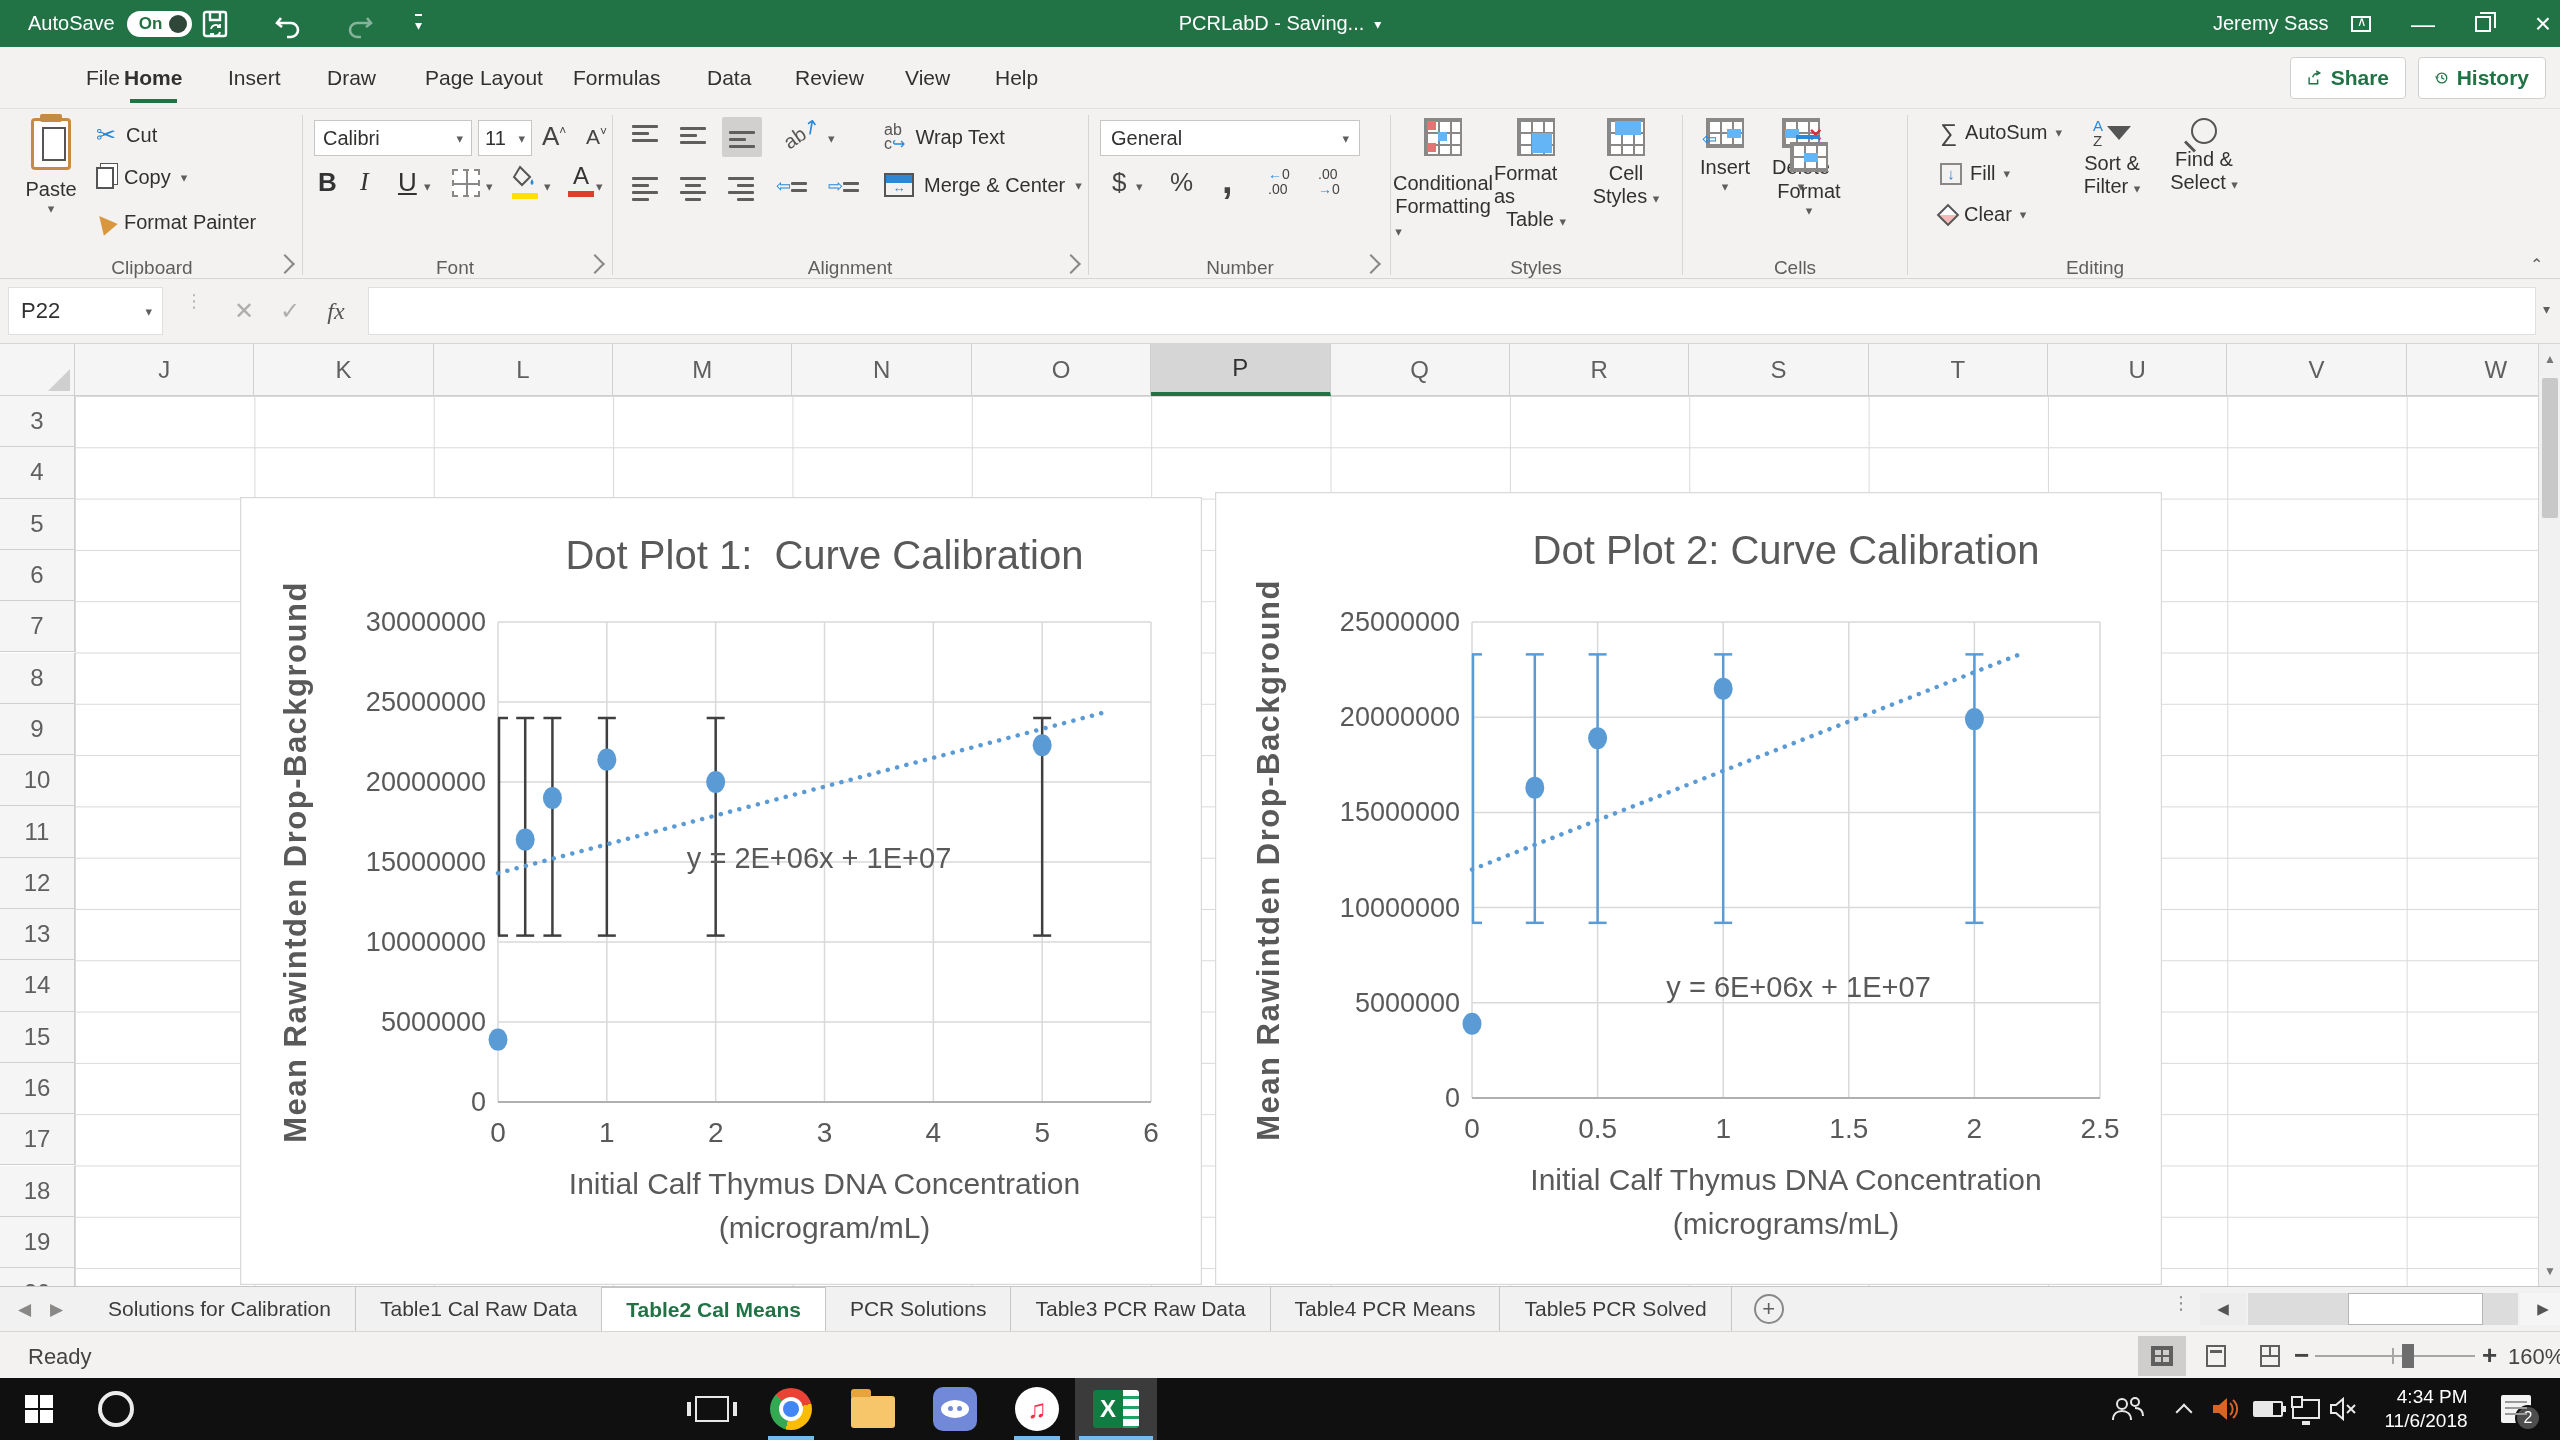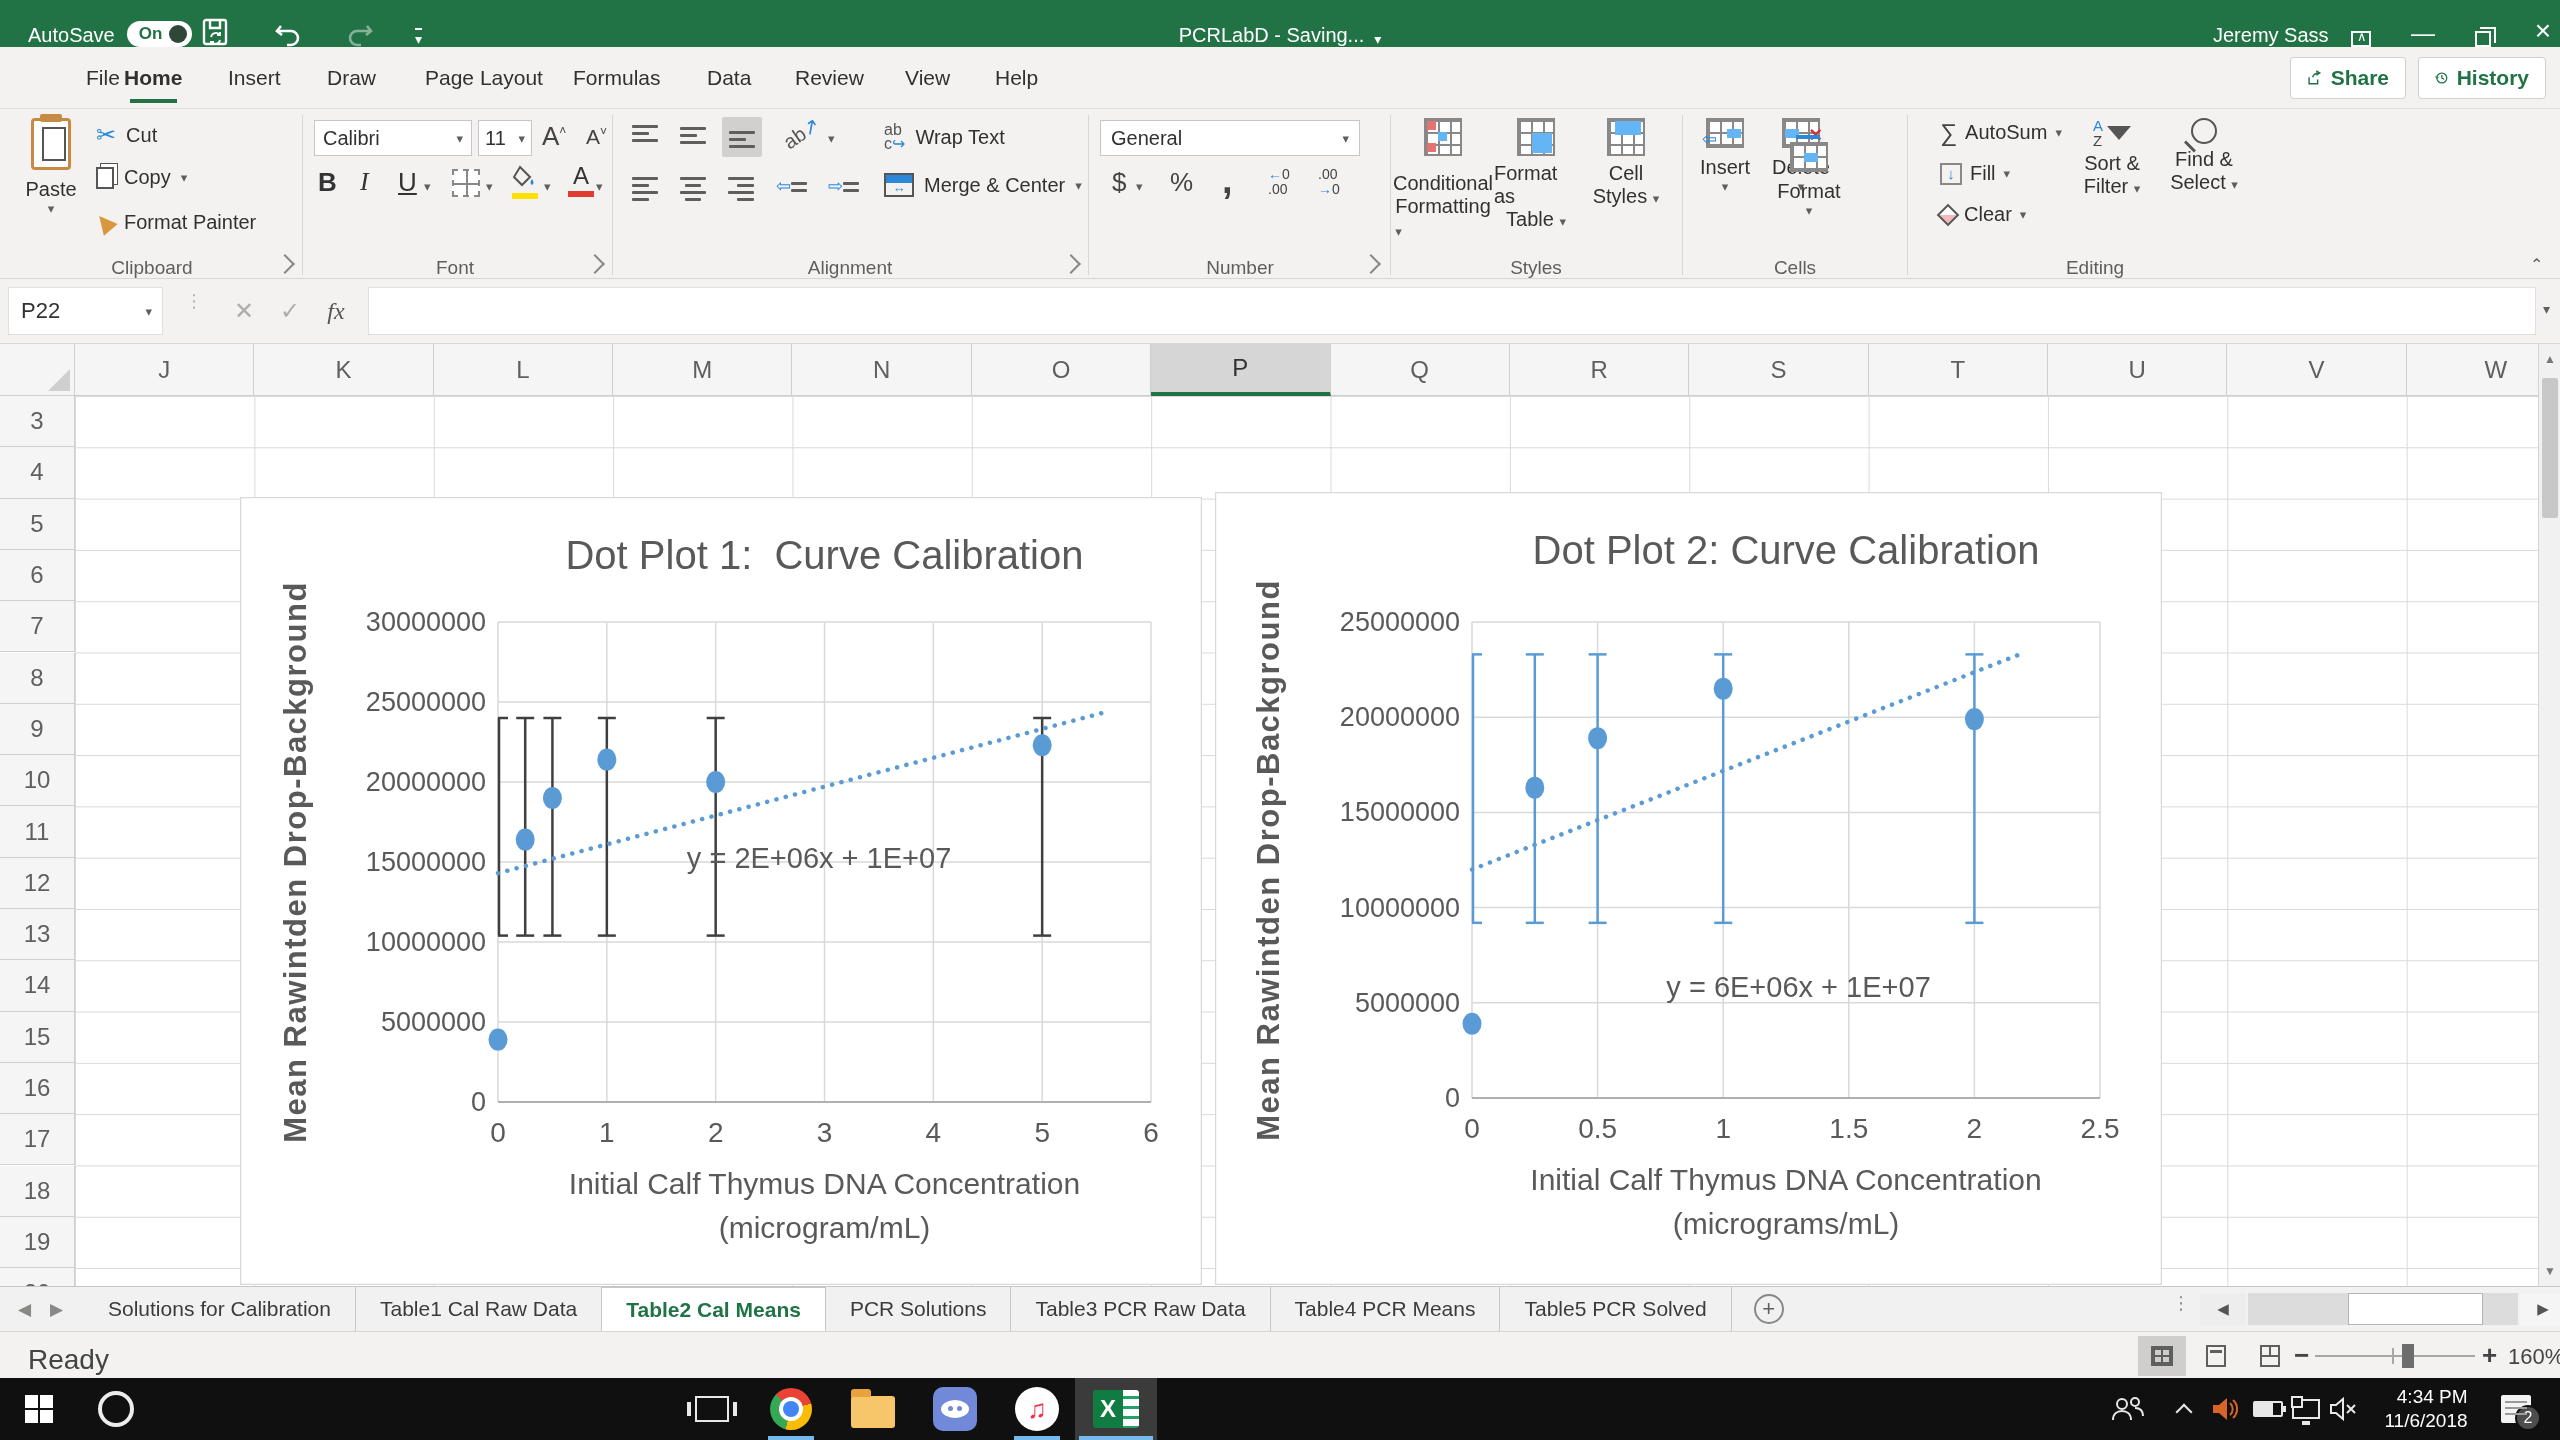--- a/index.html
+++ b/index.html
@@ -3,21 +3,21 @@
 <meta charset="utf-8">
 <style>
   * { margin:0; padding:0; box-sizing:border-box; }
   html,body { width:2560px; height:1440px; overflow:hidden; }
   body { font-family:"Liberation Sans", sans-serif; background:#f3f2f1; }
   .abs { position:absolute; }
   #app { position:relative; width:2560px; height:1440px; }
 
   
   #titlebar { left:0; top:0; width:2560px; height:47px; background:#217346; color:#fff; }
-  .tb-item { position:absolute; top:0; height:47px; display:flex; align-items:flex-end; color:#fff; font-size:20px; }
+  .tb-item { position:absolute; top:0; height:47px; display:flex; align-items:center; color:#fff; font-size:20px; }
   .autosave-pill { background:#fff; border-radius:13px; height:26px; padding:0 5px 0 12px; display:flex; align-items:center; gap:7px; }
   .autosave-pill span { color:#217346; font-size:17px; font-weight:bold; }
   .autosave-knob { width:18px; height:18px; border-radius:50%; background:#2e4739; }
   .qat-icon { color:#fff; font-size:24px; }
   .title-center { left:0; width:2560px; justify-content:center; gap:10px; }
   .win-ctl { width:62px; justify-content:center; font-size:24px; }
   .restore-glyph { width:16px; height:16px; border:2px solid #fff; position:relative; }
   .restore-glyph:before { content:""; position:absolute; left:3px; top:-6px; width:14px; height:14px; border:2px solid #fff; border-left:none; border-bottom:none; }
   .ribbondisp-glyph { width:20px; height:16px; border:2px solid #fff; position:relative; }
   .ribbondisp-glyph:after { content:"\2227"; position:absolute; left:4px; top:-4px; font-size:13px; }
@@ -654,21 +654,21 @@
       </div>
     <div style="position:absolute;left:2172px;top:12px;color:#8a8886;font-size:18px;line-height:9px;">⋮</div>
     <div class="hbtn" style="left:2200px;">◀</div>
     <div id="hscroll-track">
         <div id="hscroll-thumb"></div>
       </div>
     <div class="hbtn" style="left:2520px; background:#f5f5f5;">▶</div>
   </div>
 
   <div id="statusbar" class="abs">
-    <span style="position:absolute;left:28px;top:12px;font-size:28px;color:#444;">Ready</span>
+    <span style="position:absolute;left:28px;top:12px;font-size:22px;color:#444;">Ready</span>
     <div class="viewbtn" style="left:2138px;background:#d0cecd;">
         <span class="vgrid"></span>
       </div>
     <div class="viewbtn" style="left:2192px;">
         <span class="vpage"></span>
       </div>
     <div class="viewbtn" style="left:2246px;">
         <span class="vbreak"></span>
       </div>
     <span style="position:absolute;left:2294px;top:8px;font-size:26px;color:#444;font-weight:bold;">−</span>

